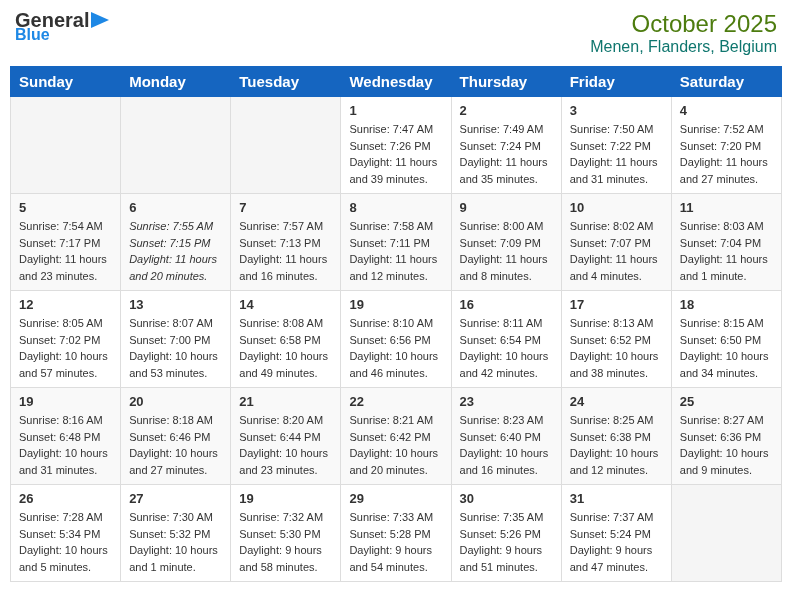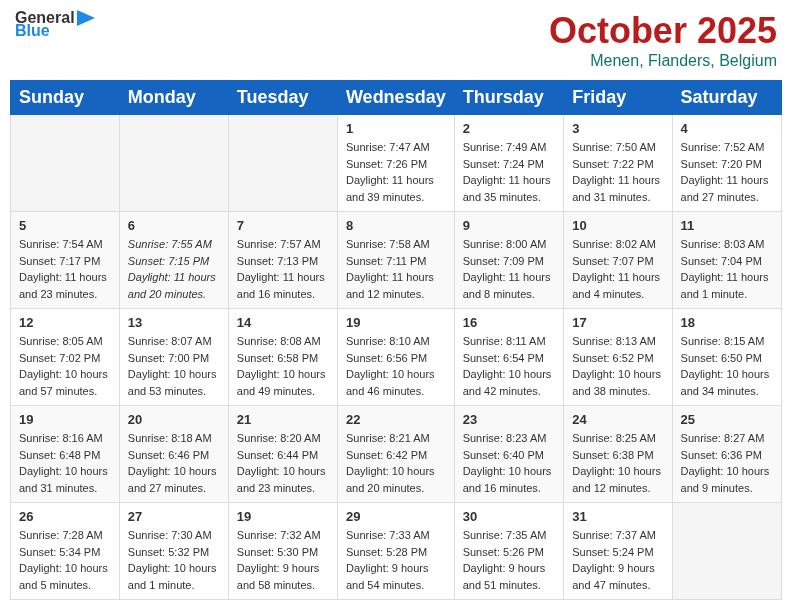--- a/index.html
+++ b/index.html
@@ -19,39 +19,39 @@
     }
     .logo {
       display: flex;
       flex-direction: column;
       align-items: flex-start;
     }
     .title-section {
       text-align: right;
     }
     .month-title {
-      font-size: 36px;
-      font-weight: bold;
-      color: #b91c1c;
+      font-size: 24px;
+      font-weight: normal;
+      color: #4d7c0f;
     }
     .location {
       font-size: 16px;
       color: #0f766e;
     }
     .calendar {
       width: 100%;
       border-collapse: collapse;
       border: 1px solid #ccc;
     }
     .calendar th {
       background-color: #1565c0;
       color: white;
       text-align: left;
       padding: 6px 8px;
-      font-size: 18px;
+      font-size: 15px;
       border: 1px solid #1565c0;
     }
     .calendar td {
       vertical-align: top;
       padding: 6px 8px;
       border: 1px solid #ddd;
       width: calc(100% / 7);
       height: 90px;
       background: #fff;
       font-size: 11px;
@@ -73,21 +73,21 @@
     .empty-cell {
       background: #f5f5f5 !important;
     }
   </style>
 </head>
 <body>
 
 <div class="header">
   <div class="logo">
     <div style="display:flex;align-items:center;line-height:1;">
-      <span style="font-size:16px;font-weight:bold;color:#333;">General</span>
+      <span style="font-size:20px;font-weight:bold;color:#333;">General</span>
       <svg width="18" height="16" style="margin-left:2px;">
           <polygon points="0,0 18,8 0,16" fill="#1e88e5"></polygon>
         </svg>
     </div>
     <div style="font-size:16px;font-weight:bold;color:#1e88e5;margin-top:-4px;padding-left:0;">Blue</div>
   </div>
   <div class="title-section">
     <div class="month-title">October 2025</div>
     <div class="location">Menen, Flanders, Belgium</div>
   </div>

